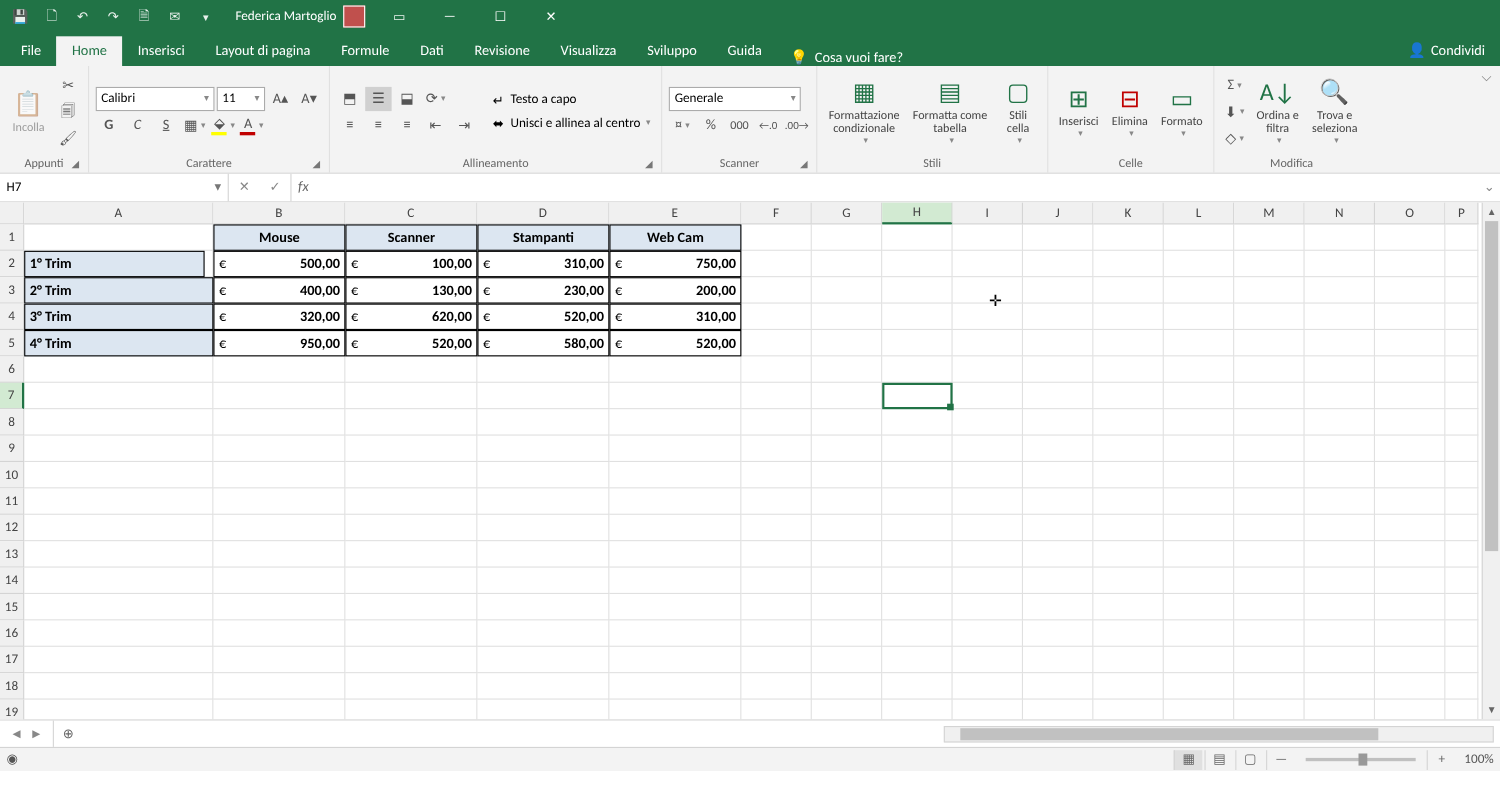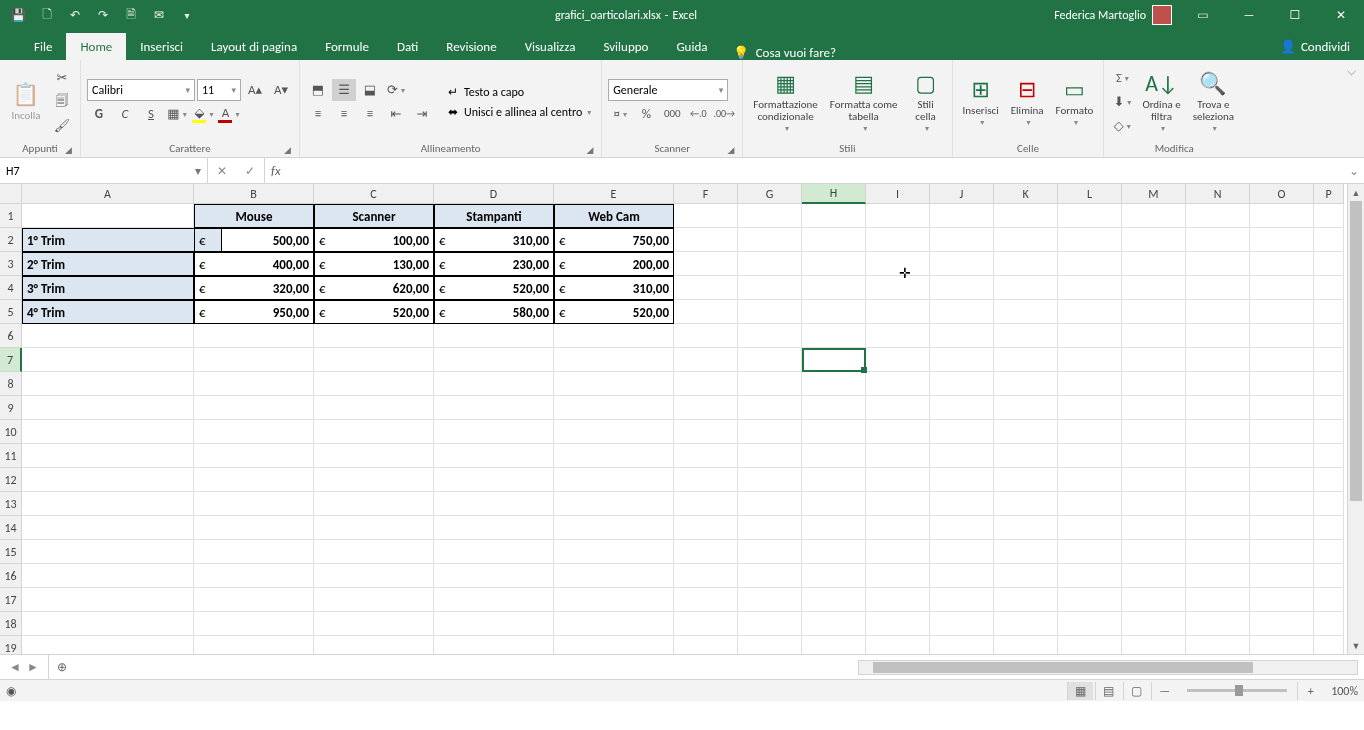--- a/index.html
+++ b/index.html
@@ -9,21 +9,21 @@
 .titlebar { background: #217346; height: 30px; display: flex; align-items: center; color: #fff; }
 .titlebar .qat { display: flex; align-items: center; gap: 2px; padding: 0 6px; }
 .titlebar .qat-btn { width: 26px; height: 26px; display: flex; align-items: center; justify-content: center; color: #fff; opacity: 0.9; }
 .titlebar .title-center { flex: 1; text-align: center; font-size: 12px; display: flex; justify-content: center; gap: 4px; }
 .titlebar .user { display: flex; align-items: center; gap: 6px; padding: 0 8px; font-size: 12px; }
 .titlebar .avatar { width: 20px; height: 20px; background: #c0504d; border: 1px solid #fff; }
 .titlebar .win-controls { display: flex; }
 .titlebar .win-btn { width: 46px; height: 30px; display: flex; align-items: center; justify-content: center; color: #fff; }
 
 
-.tabs { background: #217346; display: flex; align-items: flex-end; height: 30px; padding-left: 20px; }
+.tabs { background: #217346; display: flex; align-items: flex-end; height: 30px; padding-left: 5px; }
 .tabs .file-tab { color: #fff; padding: 6px 14px; font-size: 13px; }
 .tabs .tab { color: #fff; padding: 6px 14px; font-size: 13px; }
 .tabs .tab.active { background: #f3f3f3; color: #217346; }
 .tabs .tellme { display: flex; align-items: center; color: #fff; gap: 6px; padding: 0 12px; font-size: 13px; }
 .tabs .share { margin-left: auto; padding: 6px 14px; color: #fff; font-size: 13px; display:flex; align-items:center; gap:4px;}
 
 
 .ribbon { background: #f3f3f3; border-bottom: 1px solid #d4d4d4; height: 98px; display: flex; }
 .ribbon-group { border-right: 1px solid #e0e0e0; padding: 2px 6px 0 6px; display: flex; flex-direction: column; position:relative;}
 .ribbon-group .group-content { flex: 1; display: flex; align-items: center; gap: 4px; }
@@ -101,25 +101,20 @@
 
 <div class="titlebar">
   <div class="qat">
     <div class="qat-btn">💾</div>
     <div class="qat-btn">🗋</div>
     <div class="qat-btn">↶</div>
     <div class="qat-btn">↷</div>
     <div class="qat-btn">🗎</div>
     <div class="qat-btn">✉</div>
     <div class="qat-btn" style="font-size:10px;">▾</div>
-  </div>
-  <div class="title-center">
-    <span>grafici_oarticolari.xlsx</span>
-    <span>-</span>
-    <span>Excel</span>
   </div>
   <div class="user">
     <span>Federica Martoglio</span>
     <div class="avatar"></div>
   </div>
   <div class="qat-btn" style="width:46px;">▭</div>
   <div class="win-controls">
     <div class="win-btn">—</div>
     <div class="win-btn">☐</div>
     <div class="win-btn">✕</div>
@@ -681,21 +676,21 @@
       </div>
       <div class="cell header-cell" style="left: 292px; top: 0px; width: 120px;">
         <span>Scanner</span>
       </div>
       <div class="cell header-cell" style="left: 412px; top: 0px; width: 120px;">
         <span>Stampanti</span>
       </div>
       <div class="cell header-cell" style="left: 532px; top: 0px; width: 120px;">
         <span>Web Cam</span>
       </div>
-      <div class="cell label-cell" style="left: 0px; top: 24px; width: 200px;">
+      <div class="cell label-cell" style="left: 0px; top: 24px; width: 164px;">
         <span>1° Trim</span>
       </div>
       <div class="cell label-cell" style="left: 0px; top: 48px; width: 172px;">
         <span>2° Trim</span>
       </div>
       <div class="cell label-cell" style="left: 0px; top: 72px; width: 172px;">
         <span>3° Trim</span>
       </div>
       <div class="cell label-cell" style="left: 0px; top: 96px; width: 172px;">
         <span>4° Trim</span>

